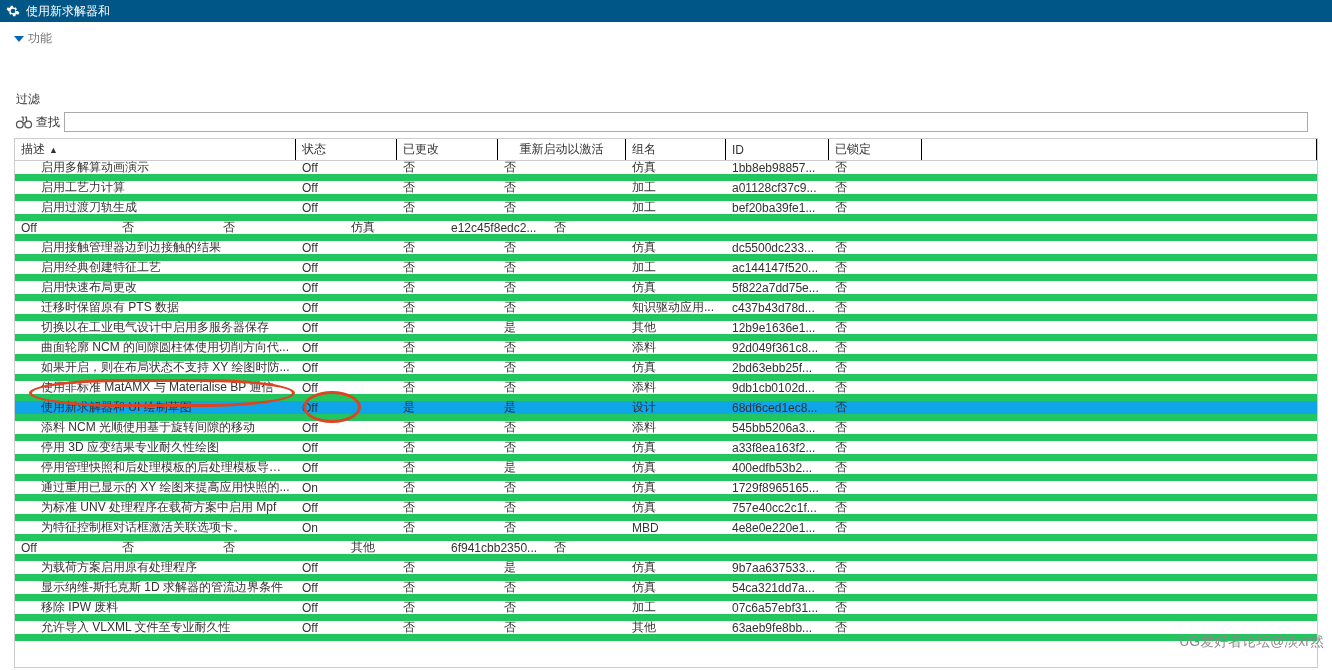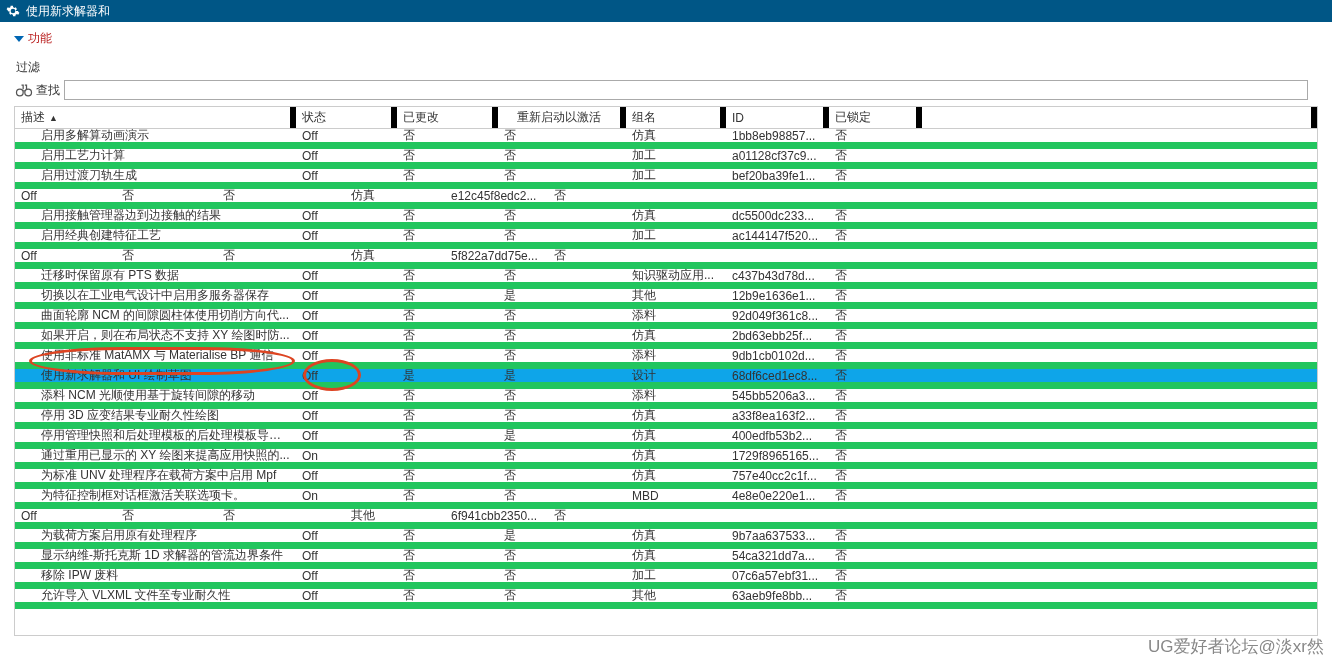--- a/index.html
+++ b/index.html
@@ -1,43 +1,43 @@
 <!DOCTYPE html>
 <html><head>
 <meta charset="utf-8">
 <style>
 * { box-sizing: border-box; margin: 0; padding: 0; }
 body { font-family: "Microsoft YaHei", Arial, sans-serif; font-size: 12px; color: #333; background: #fff; width: 1332px; height: 670px; overflow: hidden; position: relative; }
 .titlebar { background: #005686; color: #fff; height: 22px; display: flex; align-items: center; padding: 0 6px; }
 .titlebar svg { margin-right: 6px; }
-.section-header { display: flex; align-items: center; padding: 8px 14px 8px 14px; color: #b91c1c; }
+.section-header { display: flex; align-items: center; padding: 8px 14px 8px 14px; color: #737373; }
 .section-header svg { margin-right: 4px; }
-.filter-label { padding: 4px 16px 2px 16px; color: #333; }
+.filter-label { padding: 4px 16px 2px 16px; color: #333; margin-top: 32px; }
 .search-row { display: flex; align-items: center; padding: 2px 14px 6px 14px; }
 .binocular-icon { width: 20px; height: 20px; flex-shrink: 0; }
 .search-label { margin-left: 2px; margin-right: 4px; }
 .search-input { flex: 1; border: 1px solid #aaa; height: 20px; padding: 0 4px; font-size: 12px; margin-right: 10px; }
 .grid-wrap { margin: 0 14px; border: 1px solid #ccc; position: relative; height: 530px; overflow: hidden; }
 .grid-header { display: flex; background: #fff; border-bottom: 1px solid #ccc; height: 22px; }
-.grid-header .col { border-right: 6px solid #000000; padding: 2px 6px; display: flex; align-items: center; gap: 4px; font-weight: normal; color: #333; }
+.grid-header .col { border-right: 1px solid #000000; padding: 2px 6px; display: flex; align-items: center; gap: 4px; font-weight: normal; color: #333; }
 .grid-body { overflow-y: auto; height: calc(100% - 22px); }
 .row { display: flex; height: 20px; align-items: center; border-bottom: 7px solid #22c55e; }
 .row.highlighted { background: #0ea5e9; }
 .row .cell { padding: 0 6px; white-space: nowrap; overflow: hidden; text-overflow: ellipsis; }
 .col-desc { width: 281px; }
 .col-state { width: 101px; }
 .col-changed { width: 101px; }
 .col-restart { width: 128px; justify-content: center; }
 .col-group { width: 100px; }
 .col-id { width: 103px; }
 .col-locked { width: 93px; }
 .col-rest { flex: 1; }
 .tree-indent { display: inline-block; width: 20px; }
 .sort-arrow { font-size: 9px; }
-.watermark { position: absolute; bottom: 12px; right: 8px; color: #888; font-size: 17px; pointer-events: none; }
+.watermark { position: absolute; bottom: 19px; right: 8px; color: #888; font-size: 14px; pointer-events: none; }
 .red-circle { position: absolute; border: 3px solid #d42; border-radius: 50%; pointer-events: none; }
 </style>
 </head>
 <body>
 
 <div class="titlebar">
   <svg width="14" height="14" viewBox="0 0 24 24" fill="#fff">
       <path d="M12 8a4 4 0 100 8 4 4 0 000-8zm9 4a7 7 0 01-.1 1.2l2.1 1.6-2 3.5-2.5-1a7 7 0 01-2 1.2l-.4 2.7h-4l-.4-2.7a7 7 0 01-2-1.2l-2.5 1-2-3.5 2.1-1.6A7 7 0 013 12a7 7 0 01.1-1.2L1 9.2l2-3.5 2.5 1a7 7 0 012-1.2L7.9 2.8h4l.4 2.7a7 7 0 012 1.2l2.5-1 2 3.5-2.1 1.6c.1.4.1.8.1 1.2z"></path>
     </svg>
   <span>使用新求解器和</span>
@@ -142,20 +142,21 @@
         <div class="cell col-desc"><span class="tree-indent"></span>启用经典创建特征工艺</div>
         <div class="cell col-state">Off</div>
         <div class="cell col-changed">否</div>
         <div class="cell col-restart">否</div>
         <div class="cell col-group">加工</div>
         <div class="cell col-id">ac144147f520...</div>
         <div class="cell col-locked">否</div>
         <div class="cell col-rest"></div>
       </div>
       <div class="row">
+        <div class="cell col-desc"><span class="tree-indent"></span>启用快速布局更改</div>
         <div class="cell col-state">Off</div>
         <div class="cell col-changed">否</div>
         <div class="cell col-restart">否</div>
         <div class="cell col-group">仿真</div>
         <div class="cell col-id">5f822a7dd75e...</div>
         <div class="cell col-locked">否</div>
         <div class="cell col-rest"></div>
       </div>
       <div class="row">
         <div class="cell col-desc"><span class="tree-indent"></span>迁移时保留原有 PTS 数据</div>

